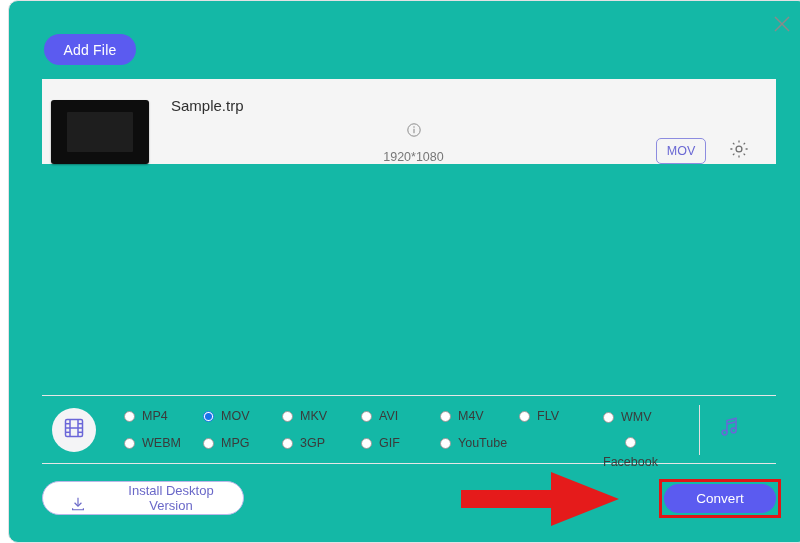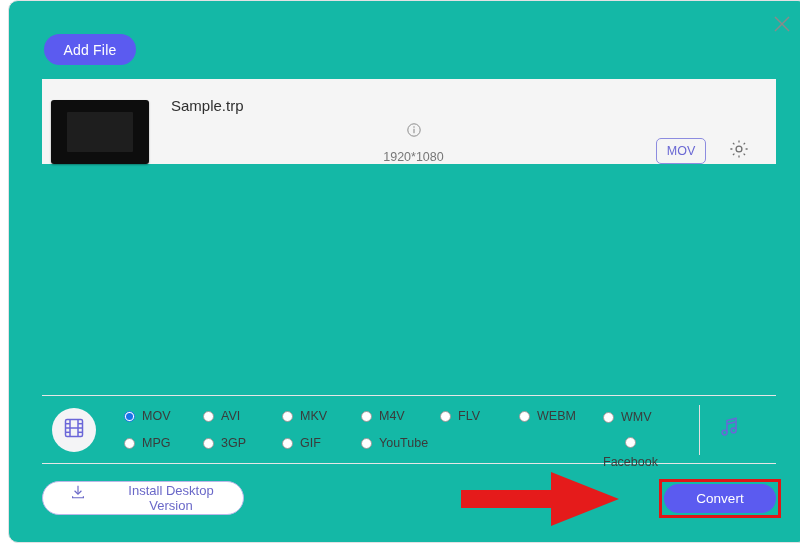--- a/index.html
+++ b/index.html
@@ -230,21 +230,21 @@
   .install-btn {
     position: absolute;
     left: 33px;
     top: 480px;
     width: 202px;
     height: 34px;
     border: 1px solid #b9b7e8;
     border-radius: 18px;
     background: #ffffff;
     display: flex;
-    align-items: flex-start;
+    align-items: flex-end;
     cursor: pointer;
     font-family: "Liberation Sans", sans-serif;
   }
   .install-icon {
     margin-left: 20px;
     display: flex;
     align-items: center;
   }
   .install-label {
     margin-left: 18px;
@@ -349,31 +349,35 @@
           <line x1="3.5" y1="12" x2="20.5" y2="12"></line>
           <line x1="3.5" y1="7.7" x2="8" y2="7.7"></line>
           <line x1="3.5" y1="16.3" x2="8" y2="16.3"></line>
           <line x1="16" y1="7.7" x2="20.5" y2="7.7"></line>
           <line x1="16" y1="16.3" x2="20.5" y2="16.3"></line>
         </svg>
       </span>
     </div>
 
     <div class="radio-grid">
+      <label class="radio-item">
+        <span class="radio-dot"></span>
+        <span class="radio-label">MP4</span>
+      </label>
       <label class="radio-item selected">
         <span class="radio-dot"></span>
         <span class="radio-label">MOV</span>
       </label>
       <label class="radio-item">
         <span class="radio-dot"></span>
+        <span class="radio-label">MKV</span>
+      </label>
+      <label class="radio-item">
+        <span class="radio-dot"></span>
         <span class="radio-label">AVI</span>
-      </label>
-      <label class="radio-item">
-        <span class="radio-dot"></span>
-        <span class="radio-label">MKV</span>
       </label>
       <label class="radio-item">
         <span class="radio-dot"></span>
         <span class="radio-label">M4V</span>
       </label>
       <label class="radio-item">
         <span class="radio-dot"></span>
         <span class="radio-label">FLV</span>
       </label>
 

